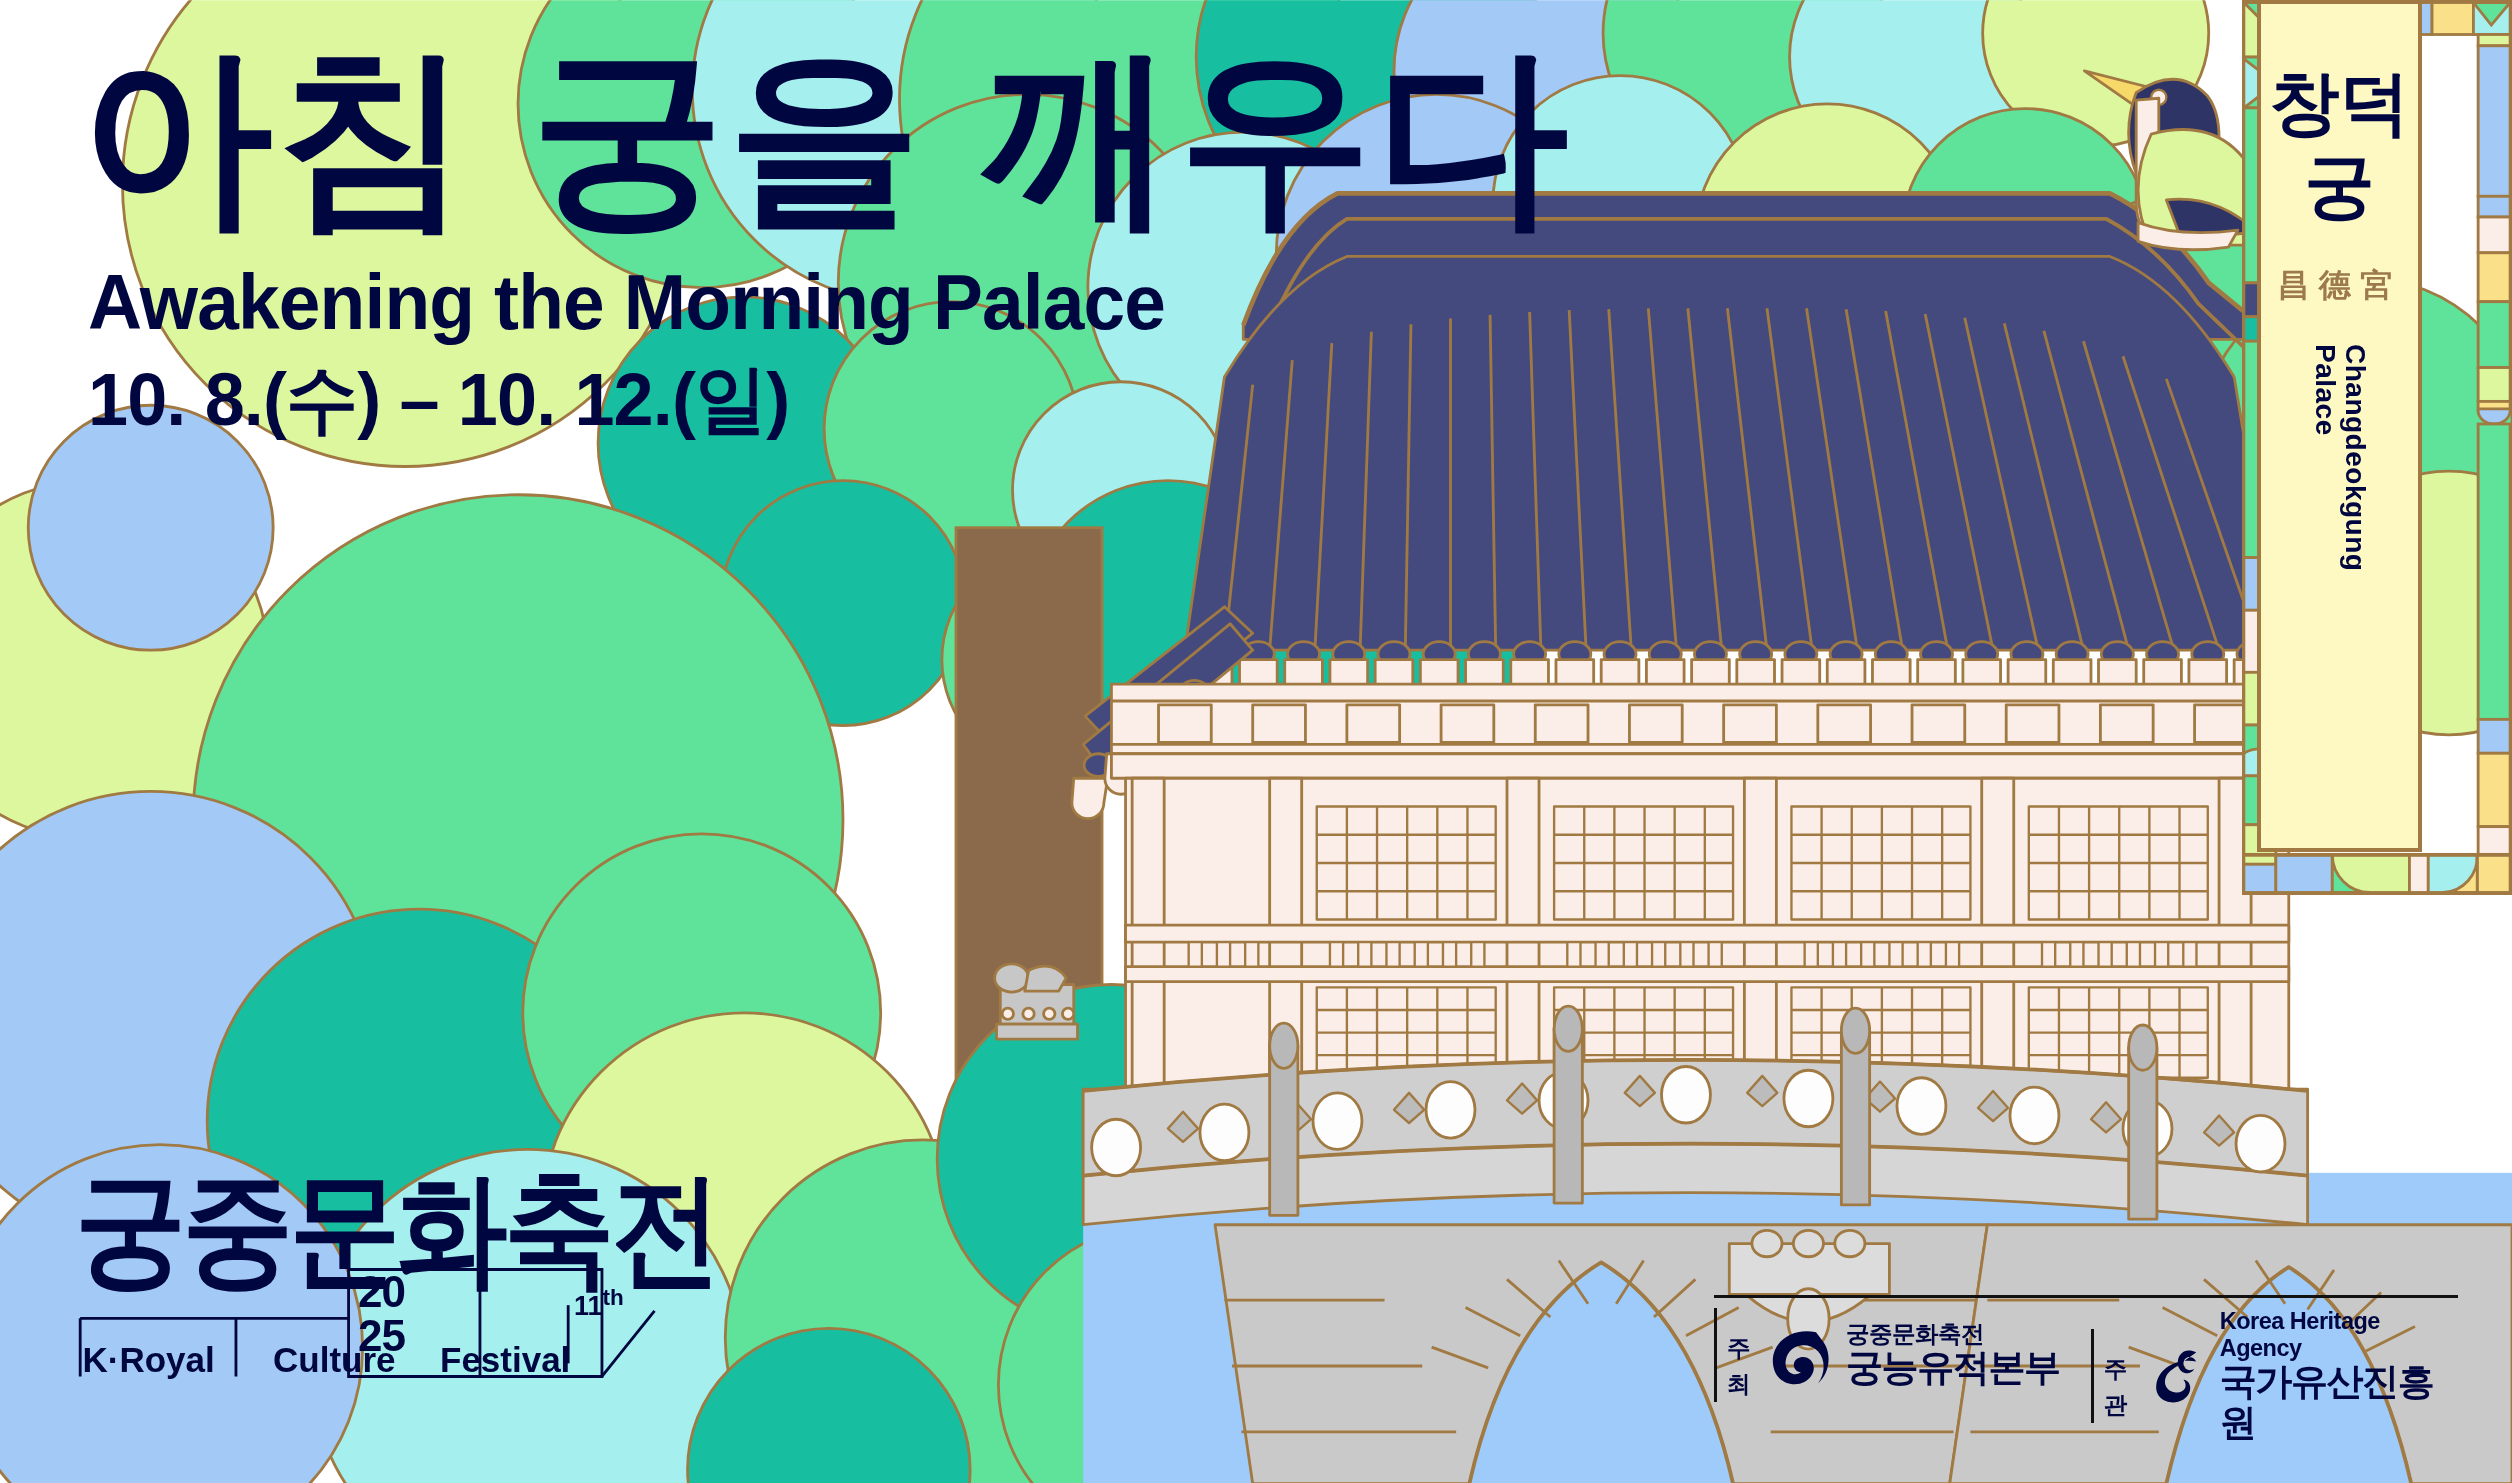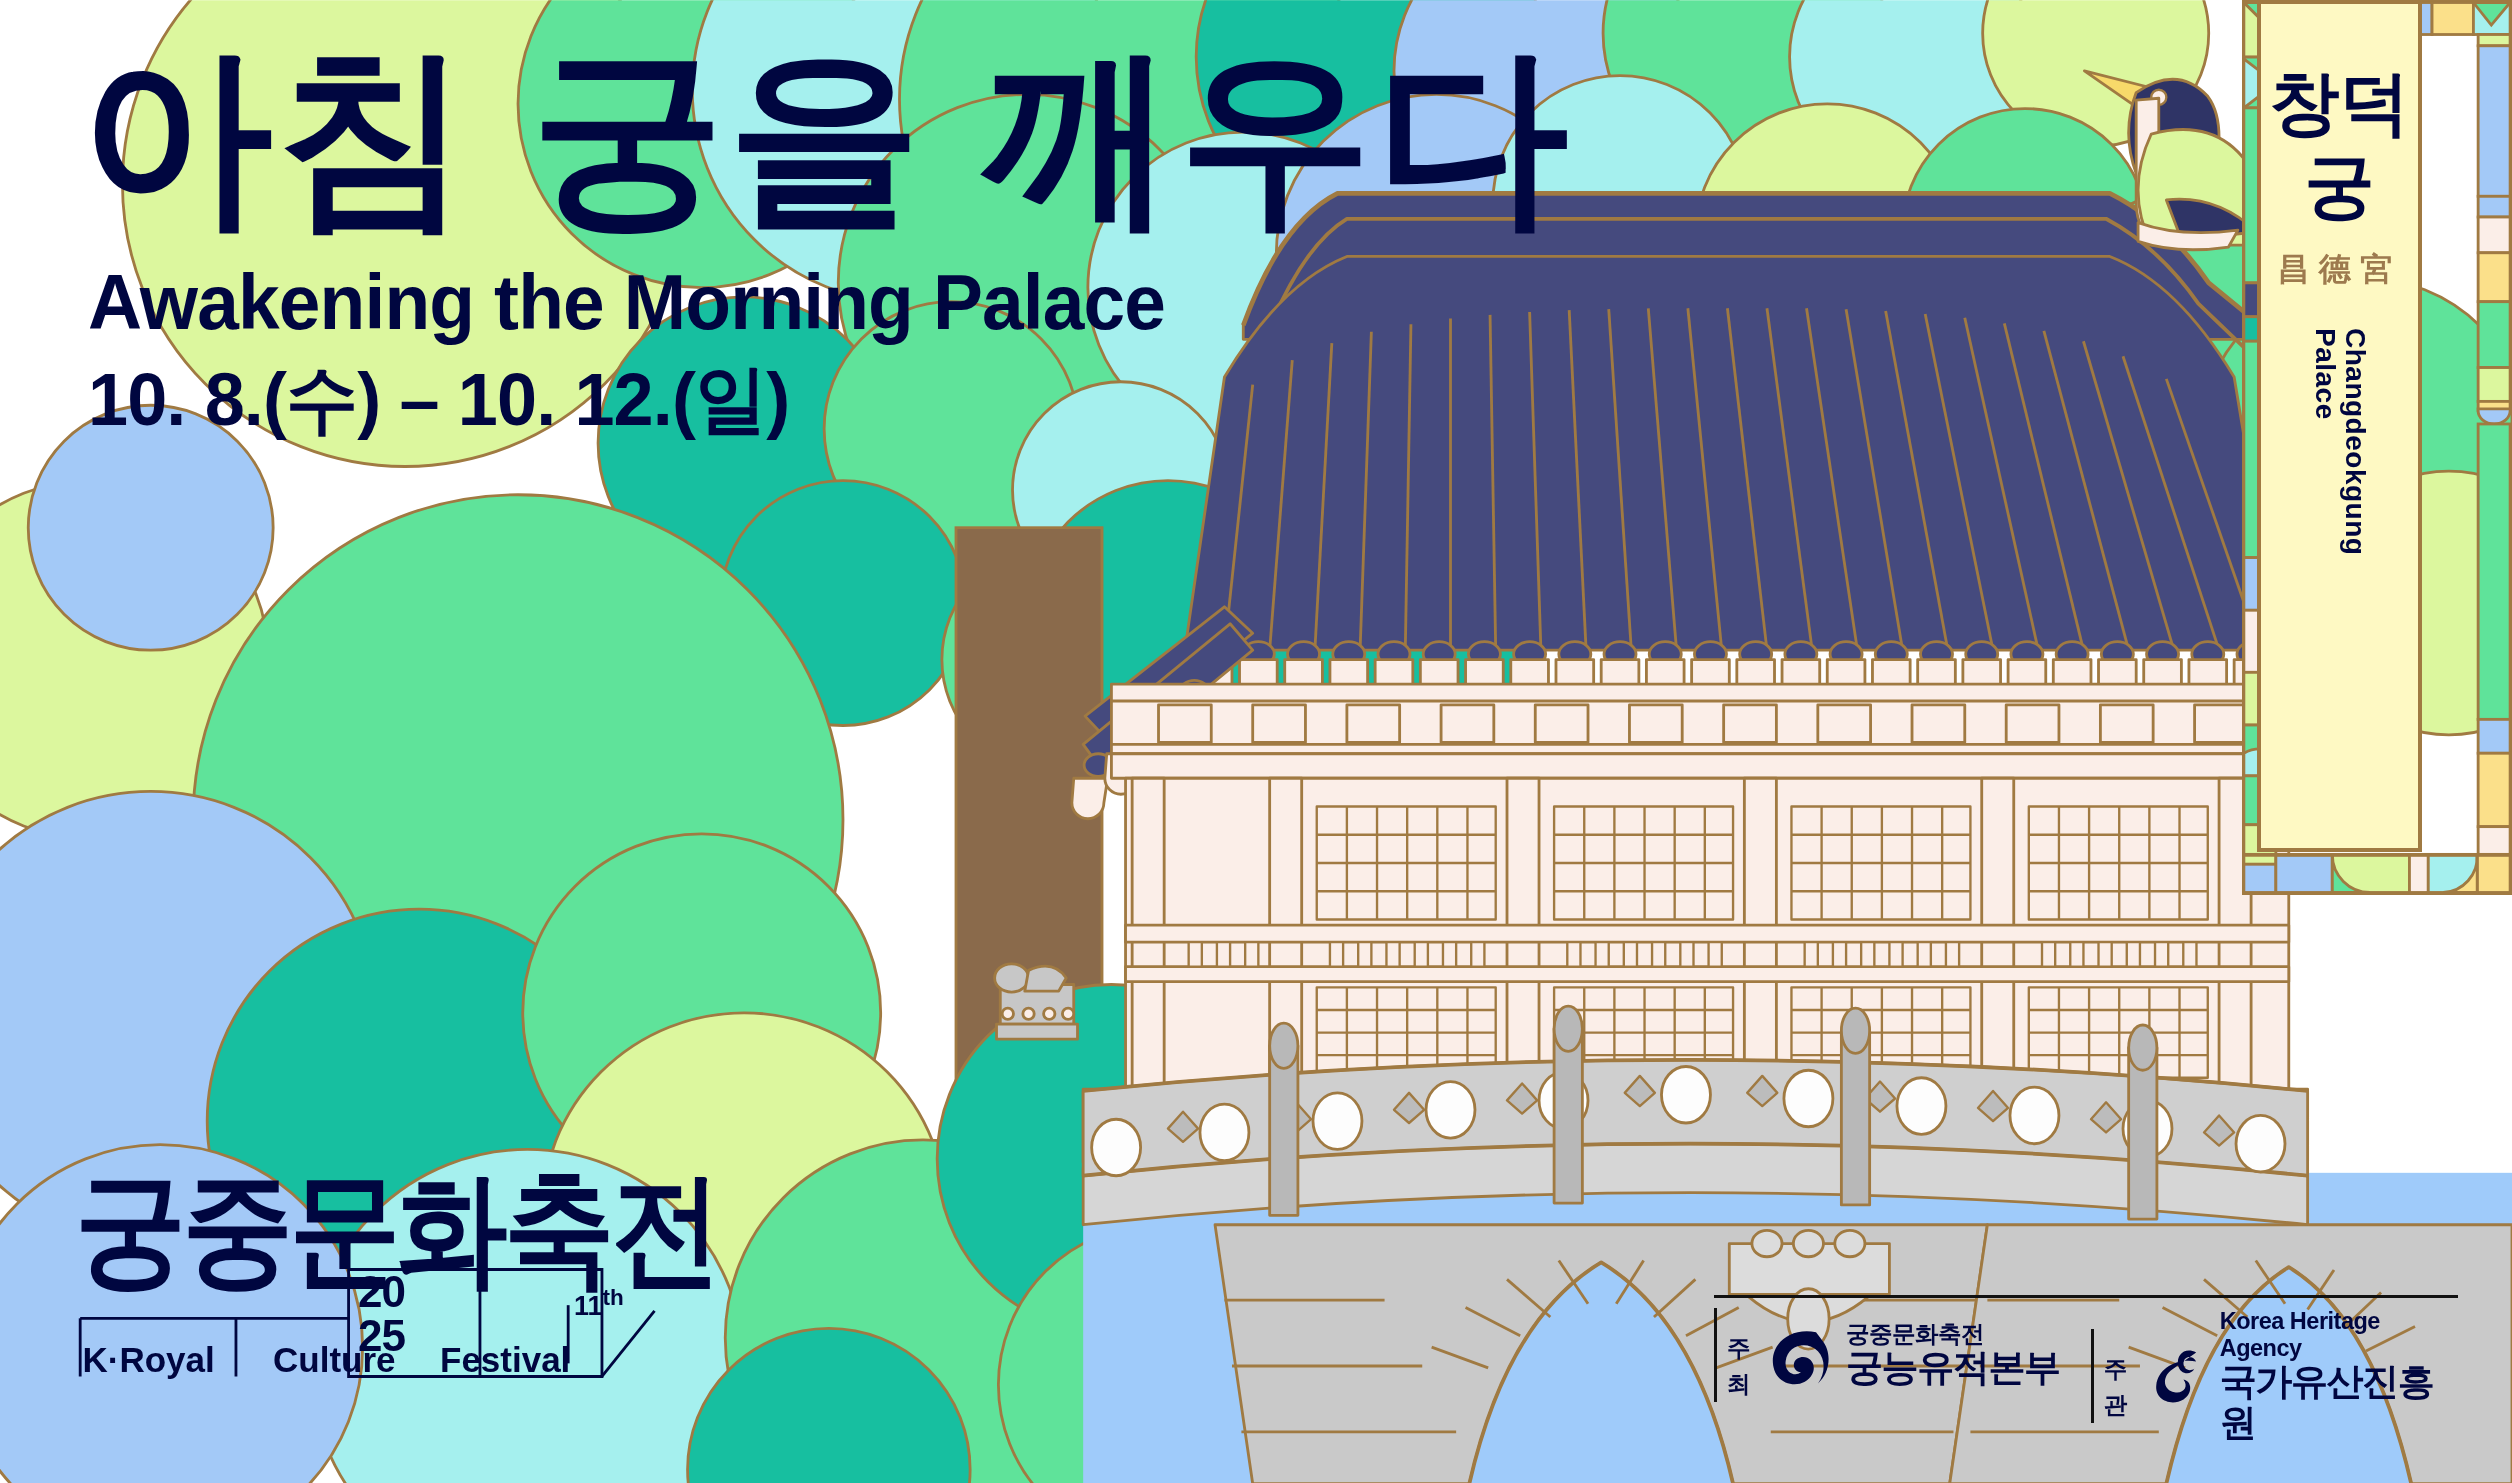--- a/index.html
+++ b/index.html
@@ -37,21 +37,21 @@
     position:absolute;left:2257px;top:0px;width:165px;height:852px;z-index:45;
     background:#fef9c3;border:4.7px solid #a07a42;box-sizing:border-box;
     display:flex;flex-direction:column;align-items:center;
   }
   .banner-kr{
     font-weight:bold;font-size:70px;line-height:1.18;color:#000640;
     margin-top:58px;text-align:center;letter-spacing:0;
   }
   .banner-hanja{
     font-weight:bold;font-size:32px;line-height:1;color:#9d7a4e;
-    margin-top:26px;letter-spacing:9.4px;text-align:left;
+    margin-top:42px;letter-spacing:9.4px;text-align:left;
   }
   .banner-en{
     margin-top:43px;color:#000640;font-weight:bold;font-size:28px;
     line-height:1.08;letter-spacing:0.5px;
     writing-mode:vertical-rl;text-orientation:mixed;
     height:283px;text-align:left;
   }
 
   
   .festlogo{position:absolute;left:75px;top:1168px;z-index:40;width:678px;}

